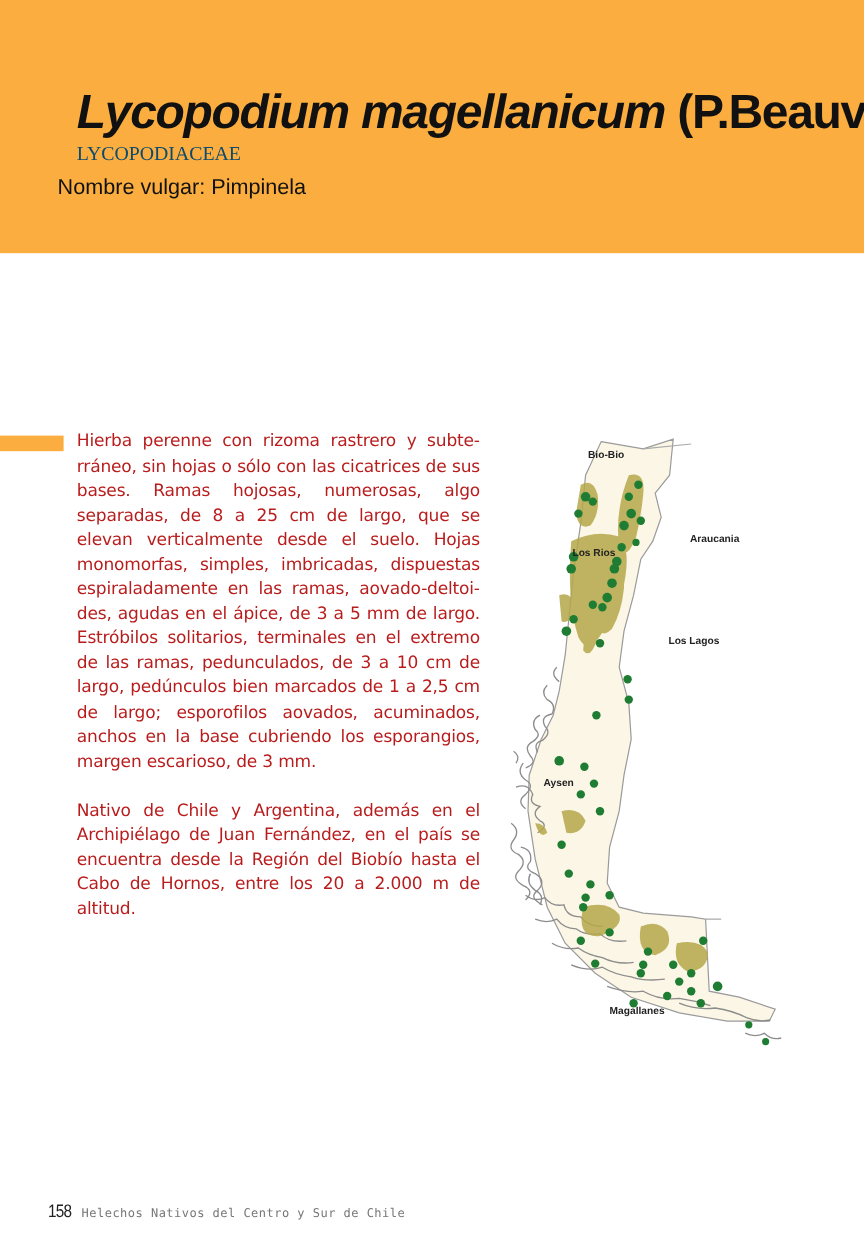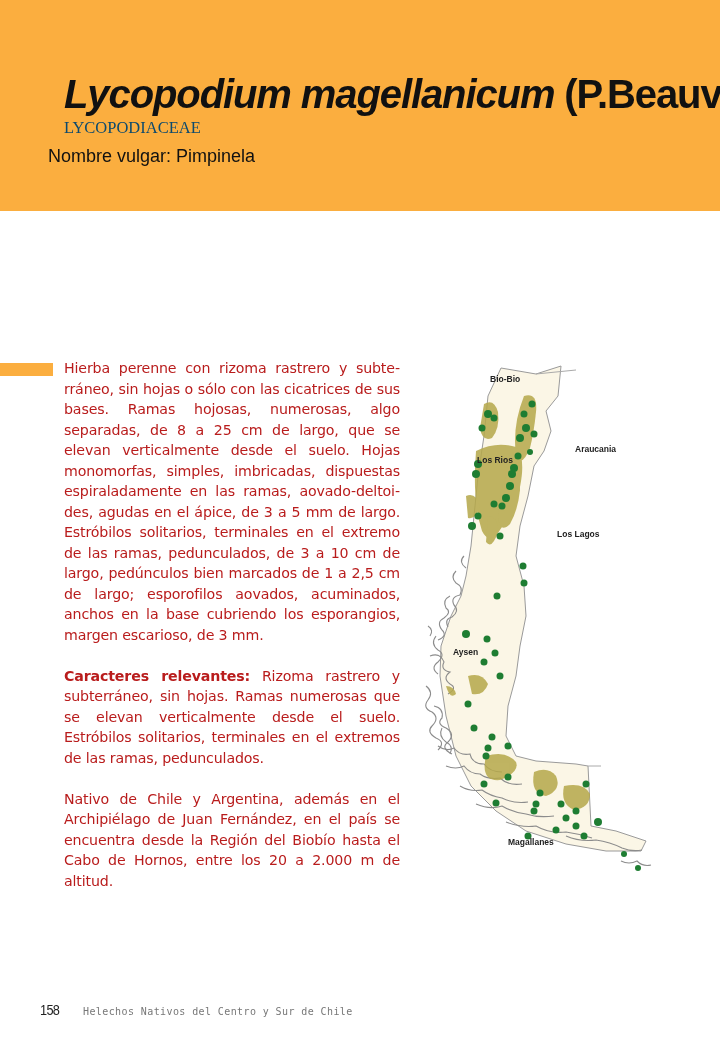--- a/index.html
+++ b/index.html
@@ -42,21 +42,21 @@
     .text-col b { font-weight: bold; }
     .map {
       position: absolute; left: 416px; top: 356px; width: 300px; height: 530px;
     }
     .map-label {
       position: absolute; font-family: "Liberation Sans", sans-serif;
       font-weight: bold; font-size: 8.5px; color: #222; white-space: nowrap; padding-left: 36px;
     }
     .footer {
       position: absolute; left: 40px; top: 1001px; white-space: nowrap;
-      display: flex; align-items: baseline; gap: 15px;
+      display: flex; align-items: baseline;
     }
     .page-num {
       font-family: "Liberation Sans", sans-serif; font-size: 15px;
       color: #222; letter-spacing: -0.8px; transform: scaleX(0.85);
       transform-origin: left; display: inline-block; width: 24px;
     }
     .book-title {
       font-family: "DejaVu Sans Mono", monospace; font-size: 10px;
       color: #777; letter-spacing: 0.4px; margin-left: 4px;
     }
@@ -66,21 +66,20 @@
 
 <div class="header-band"></div>
 <h1 class="species-title"><span class="sci">Lycopodium magellanicum</span><span> (P.Beauv.) Swartz</span></h1>
 <div class="family">LYCOPODIACEAE</div>
 <div class="common-name">Nombre vulgar: Pimpinela</div>
 
 <div class="accent-bar"></div>
 
 <div class="text-col">
   <p>Hierba perenne con rizoma rastrero y subte­rráneo, sin hojas o sólo con las cicatrices de sus bases. Ramas hojosas, numerosas, algo separadas, de 8 a 25 cm de largo, que se elevan verticalmente desde el suelo. Hojas monomorfas, simples, imbricadas, dispuestas espiraladamente en las ramas, aovado-deltoi­des, agudas en el ápice, de 3 a 5 mm de largo. Estróbilos solitarios, terminales en el extremo de las ramas, pedunculados, de 3 a 10 cm de largo, pedúnculos bien marcados de 1 a 2,5 cm de largo; esporofilos aovados, acumina­dos, anchos en la base cubriendo los esporan­gios, margen escarioso, de 3 mm.</p>
-  <p><b>Caracteres relevantes:</b><span> Rizoma rastrero y sub­terráneo, sin hojas. Ramas numerosas que se elevan verticalmente desde el suelo. Estróbilos solitarios, terminales en el extremos de las ra­mas, pedunculados.</span></p>
   <p>Nativo de Chile y Argentina, además en el Archipiélago de Juan Fernández, en el país se encuentra desde la Región del Biobío hasta el Cabo de Hornos, entre los 20 a 2.000 m de altitud.</p>
 </div>
 
 <div class="map">
   <svg width="300" height="530" viewBox="0 0 300 530">
 
     <path d="M85 12 L120 18 L145 10 L142 40 L130 55 L135 75 L128 95 L118 110 L112 140 L104 170 L100 200 L108 230 L110 260 L104 290 L100 320 L92 350 L90 380 L100 400 L120 405 L160 408 L172 410 L175 470 L200 475 L230 485 L225 495 L190 495 L150 488 L110 475 L80 455 L55 430 L40 400 L30 360 L24 320 L25 290 L35 260 L45 240 L50 220 L55 190 L58 160 L62 120 L68 80 L72 40 Z" fill="#fbf6e6" stroke="#9a9a9a" stroke-width="1"></path>
 
     <path d="M120 18 L160 14 M172 410 L185 410" stroke="#aaa" stroke-width="1" fill="none"></path>
 

